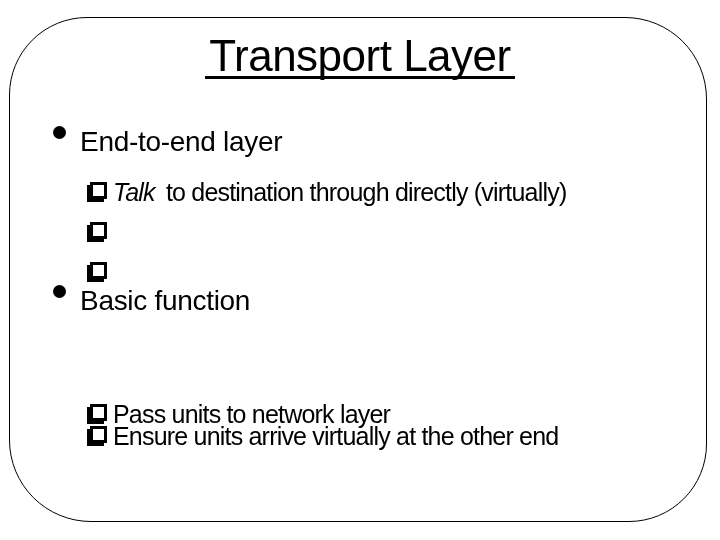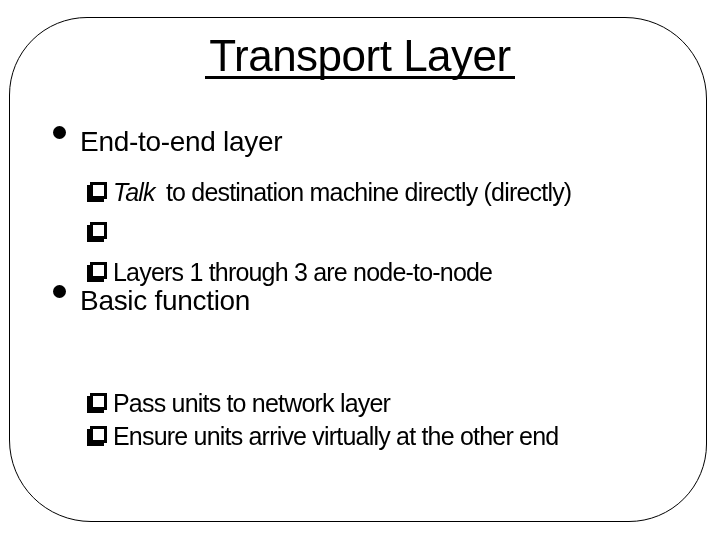--- a/index.html
+++ b/index.html
@@ -94,39 +94,38 @@
     <span class="title">Transport Layer</span>
   </div>
 
   <div class="h-line" style="top:126px">
     <span class="dot"></span>
     <span>End-to-end layer</span>
   </div>
 
   <div class="s-line" style="top:174px">
     <span class="sq"></span>
-    <span class="s-text"><em>Talk</em><span> to destination machine directly (directly)</span></span>
+    <span class="s-text"><em>Talk</em><span> to destination through directly (virtually)</span></span>
   </div>
 
   <div class="s-line" style="top:214px">
     <span class="sq"></span>
   </div>
 
   <div class="s-line" style="top:254px">
     <span class="sq"></span>
-    <span class="s-text">Layers 1 through 3 are node-to-node</span>
   </div>
 
   <div class="h-line" style="top:285px">
     <span class="dot"></span>
     <span>Basic function</span>
   </div>
 
 
-  <div class="s-line" style="top:385px">
+  <div class="s-line" style="top:396px">
     <span class="sq"></span>
     <span class="s-text">Pass units to network layer</span>
   </div>
 
   <div class="s-line" style="top:418px">
     <span class="sq"></span>
     <span class="s-text">Ensure units arrive virtually at the other end</span>
   </div>
 </div>
 

